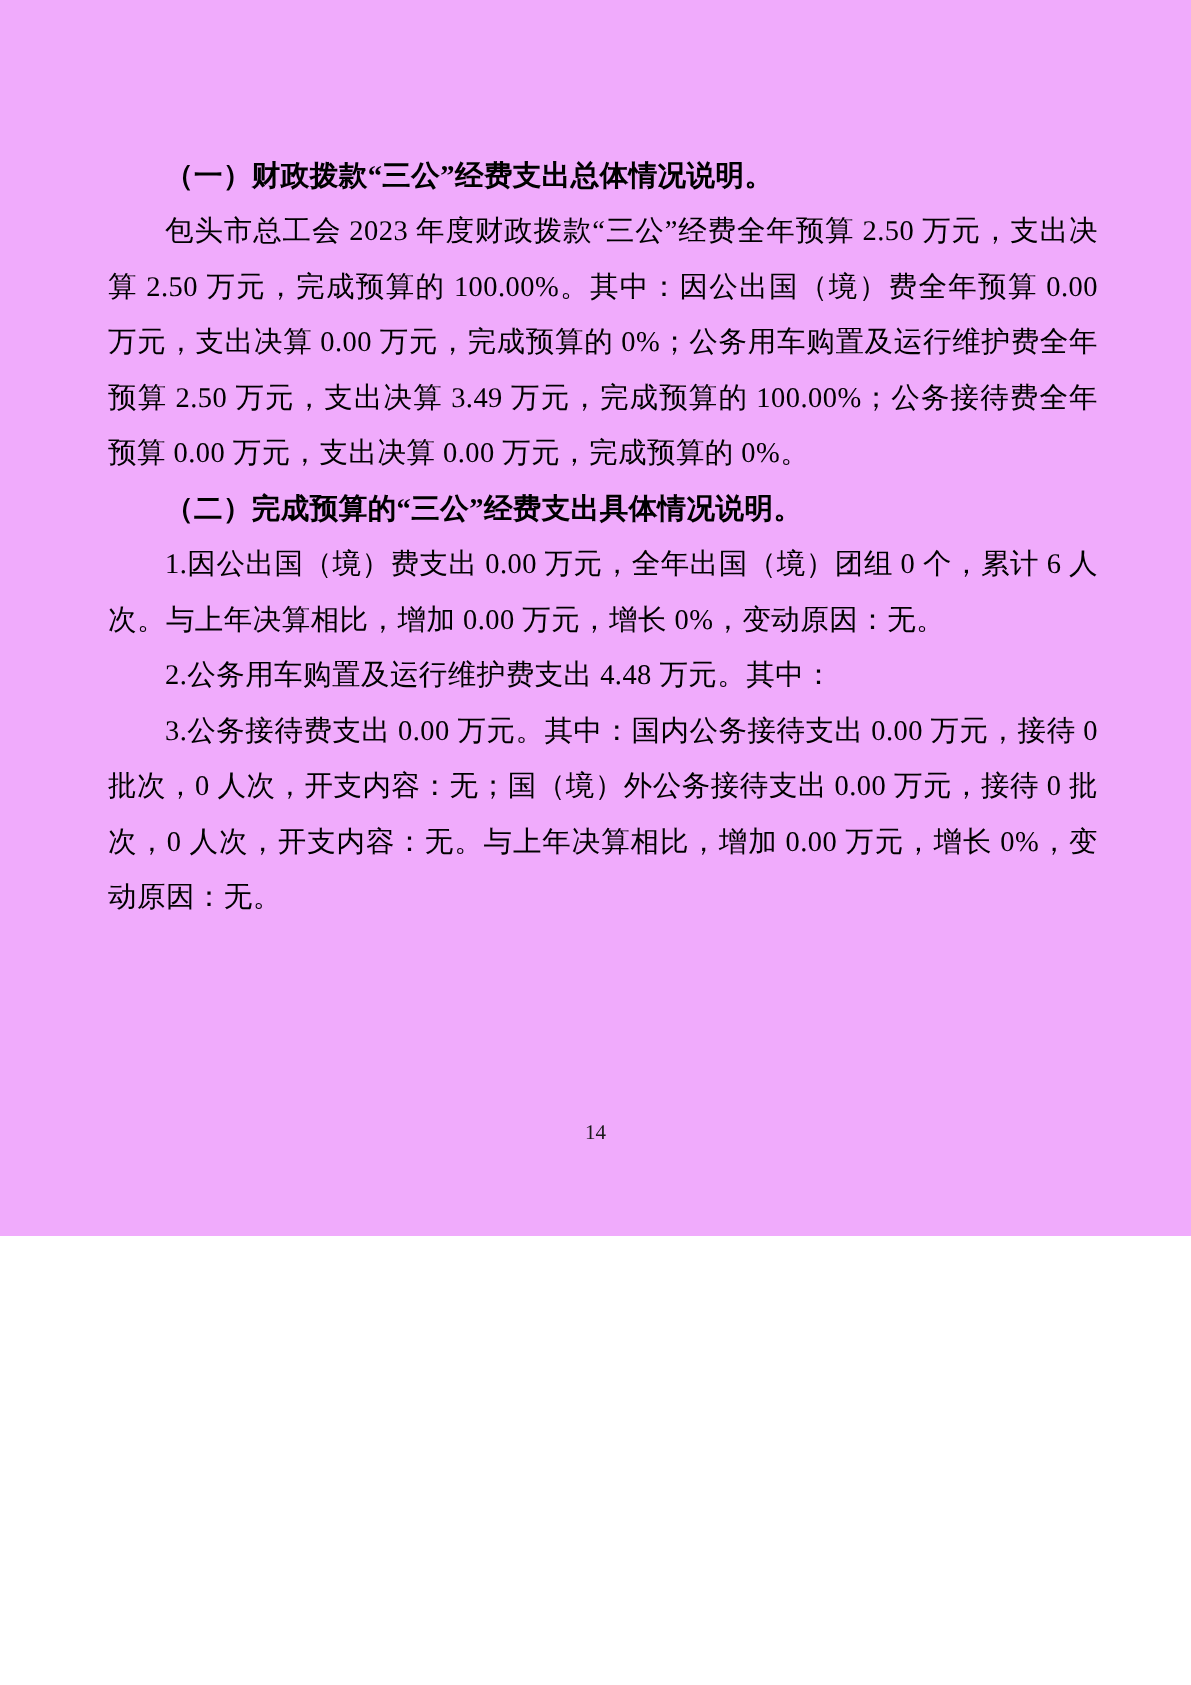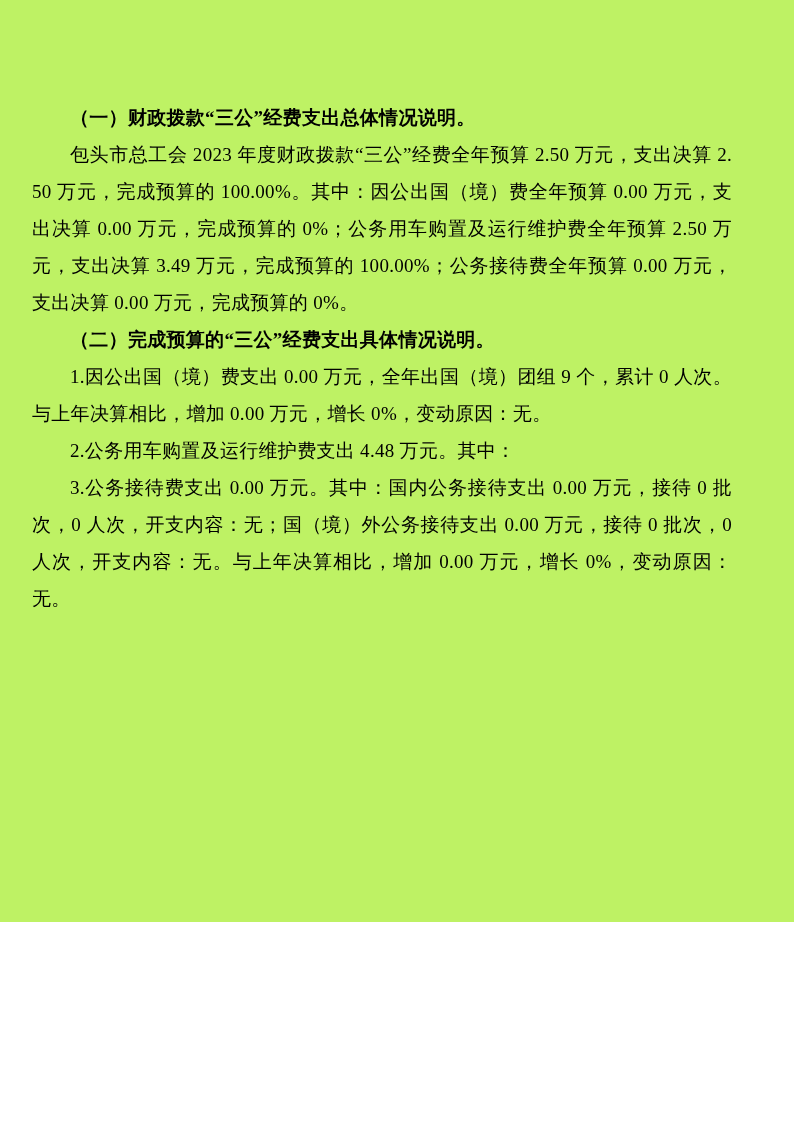--- a/index.html
+++ b/index.html
@@ -3,25 +3,25 @@
 <meta charset="utf-8">
 <style>
   html, body {
     margin: 0;
     padding: 0;
     background: #ffffff;
   }
   .page {
     position: relative;
     width: 794px;
-    height: 922px;
+    height: 824px;
     margin: 0 auto;
-    background: #bef264;
+    background: #f0abfc;
     box-sizing: border-box;
-    padding: 99px 62px 0 32px;
+    padding: 99px 62px 0 72px;
     font-family: "Liberation Serif", "DejaVu Serif", serif;
     color: #000000;
     overflow: hidden;
   }
   .doc-body p {
     margin: 0;
     font-size: 19px;
     line-height: 37px;
     text-indent: 2em;
     text-align: justify;
@@ -45,17 +45,18 @@
   }
 </style>
 </head>
 <body>
 
 <div class="page">
   <div class="doc-body">
     <p class="heading">（一）财政拨款“三公”经费支出总体情况说明。</p>
     <p>包头市总工会 2023 年度财政拨款“三公”经费全年预算 2.50 万元，支出决算 2.50 万元，完成预算的 100.00%。其中：因公出国（境）费全年预算 0.00 万元，支出决算 0.00 万元，完成预算的 0%；公务用车购置及运行维护费全年预算 2.50 万元，支出决算 3.49 万元，完成预算的 100.00%；公务接待费全年预算 0.00 万元，支出决算 0.00 万元，完成预算的 0%。</p>
     <p class="heading">（二）完成预算的“三公”经费支出具体情况说明。</p>
-    <p>1.因公出国（境）费支出 0.00 万元，全年出国（境）团组 9 个，累计 0 人次。与上年决算相比，增加 0.00 万元，增长 0%，变动原因：无。</p>
+    <p>1.因公出国（境）费支出 0.00 万元，全年出国（境）团组 0 个，累计 6 人次。与上年决算相比，增加 0.00 万元，增长 0%，变动原因：无。</p>
     <p>2.公务用车购置及运行维护费支出 4.48 万元。其中：</p>
     <p>3.公务接待费支出 0.00 万元。其中：国内公务接待支出 0.00 万元，接待 0 批次，0 人次，开支内容：无；国（境）外公务接待支出 0.00 万元，接待 0 批次，0 人次，开支内容：无。与上年决算相比，增加 0.00 万元，增长 0%，变动原因：无。</p>
   </div>
+  <div class="page-footer">14</div>
 </div>
 
 </body></html>

